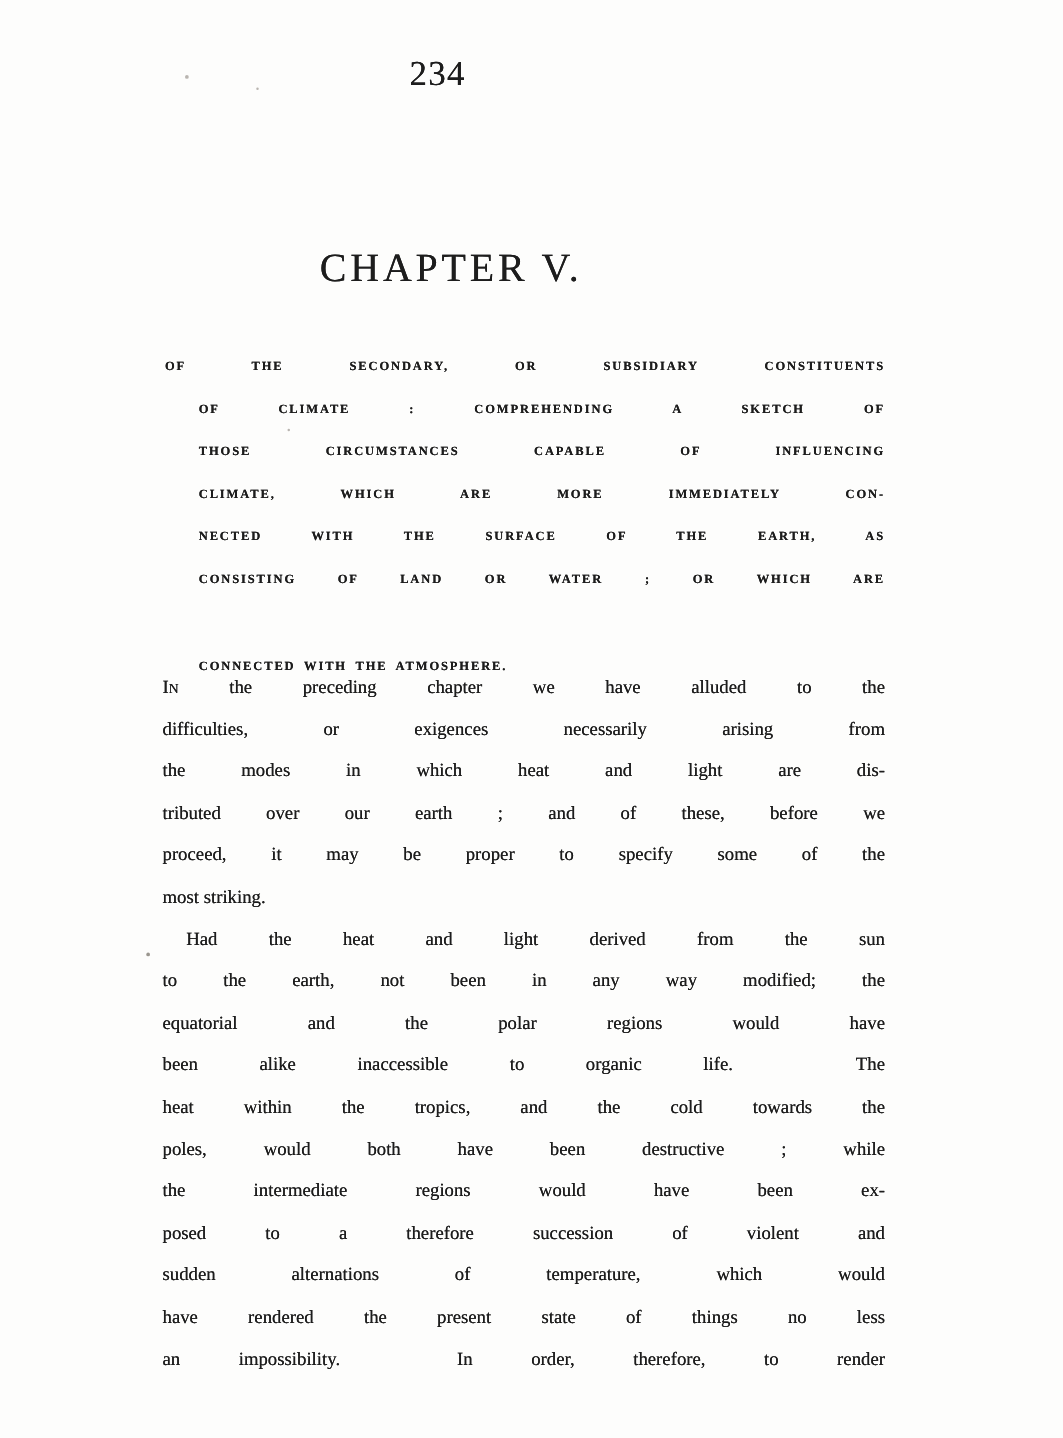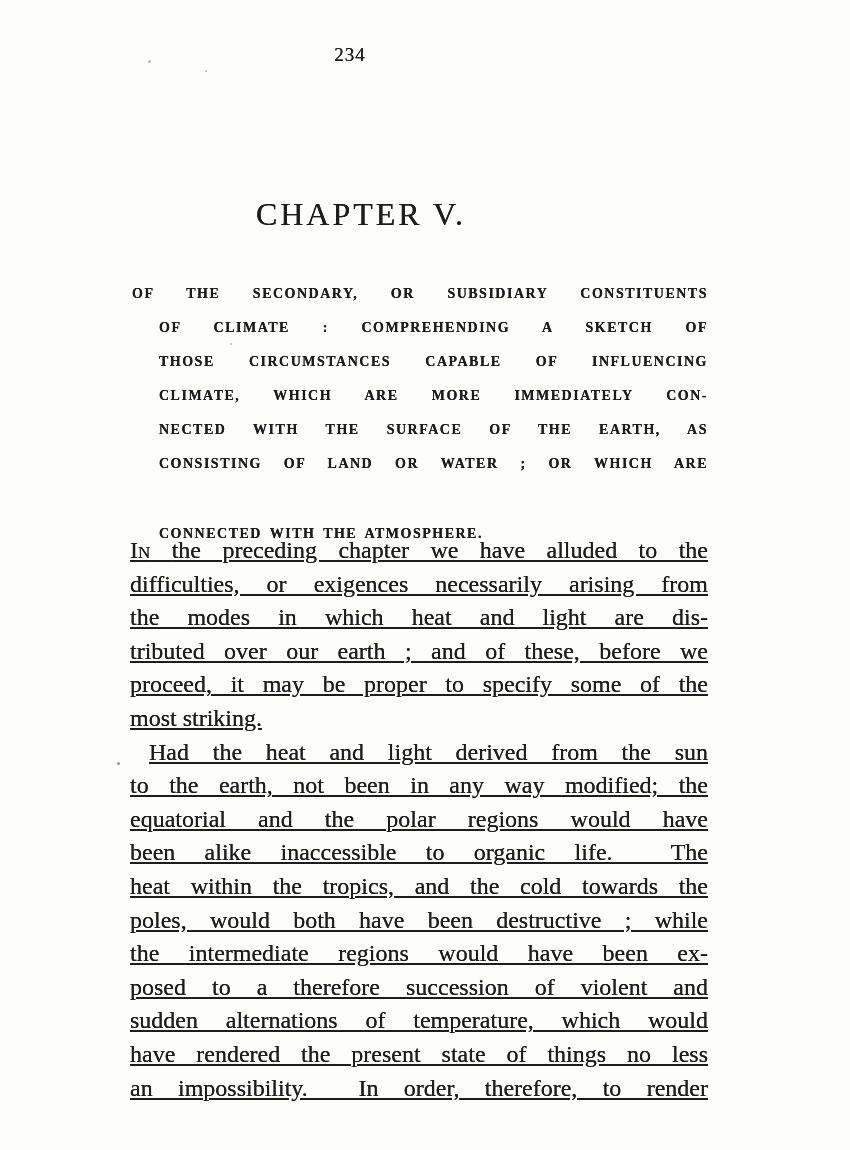--- a/index.html
+++ b/index.html
@@ -8,48 +8,47 @@
     background: #fdfdfc;
     font-family: "Liberation Serif", "DejaVu Serif", serif;
     color: #1d1d1d;
     position: relative;
     overflow: hidden;
   }
   .scan-page { position: absolute; inset: 0; }
 
   .page-number {
     position: absolute; top: 44px; left: 0; width: 700px;
-    text-align: center; font-size: 19px; letter-spacing: 1px;
+    text-align: center; font-size: 28px; letter-spacing: 1px;
     text-shadow: 0 0 0.4px currentColor;
   }
 
   .chapter-heading {
     position: absolute; top: 196px; left: 0; width: 722px;
     text-align: center; font-size: 32px; letter-spacing: 3px;
     text-shadow: 0 0 0.5px currentColor;
   }
 
   .subtitle {
     position: absolute; top: 277px; left: 132px; width: 576px;
-    font-weight: bold; font-size: 14px;
+    font-weight: bold; font-size: 10px;
     letter-spacing: 1.5px; word-spacing: 3px;
     text-shadow: 0 0 0.3px currentColor;
   }
   .subtitle .sline {
     height: 34px; line-height: 34px;
     text-align: justify; text-align-last: justify;
   }
   .subtitle .sline.ind { padding-left: 27px; }
   .subtitle .sline.flush { text-align: left; text-align-last: left; margin-top: 36px; }
 
   .body-text {
     position: absolute; top: 534px; left: 130px; width: 578px;
-    font-size: 24px;
+    font-size: 15px;
     text-shadow: 0 0 0.35px currentColor;
-    text-decoration: underline;
   }
   .body-text .bline {
     height: 33.6px; line-height: 33.6px;
     text-align: justify; text-align-last: justify;
   }
   .body-text .bline.flush { text-align: right; text-align-last: left; }
   .body-text .bline.pindent { text-indent: 19px; }
   .smallcaps { font-variant: small-caps; }
 
   .speckle {

